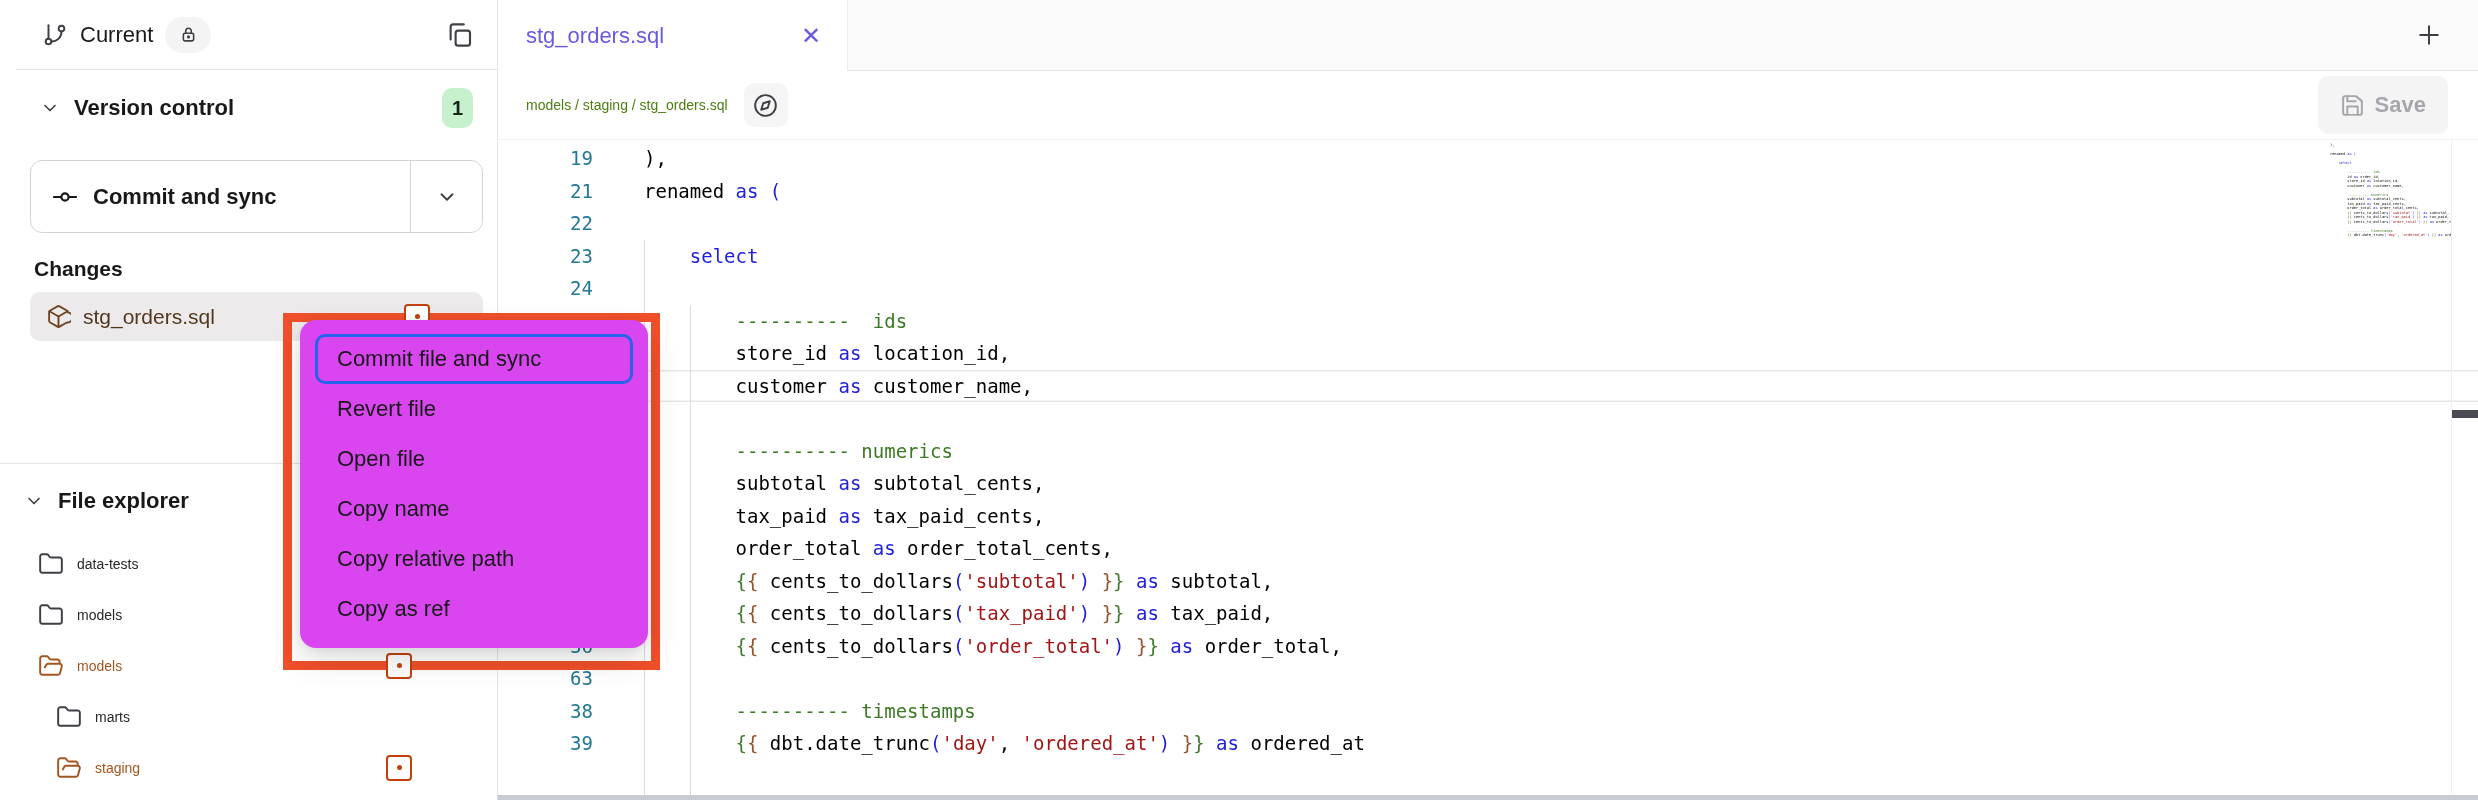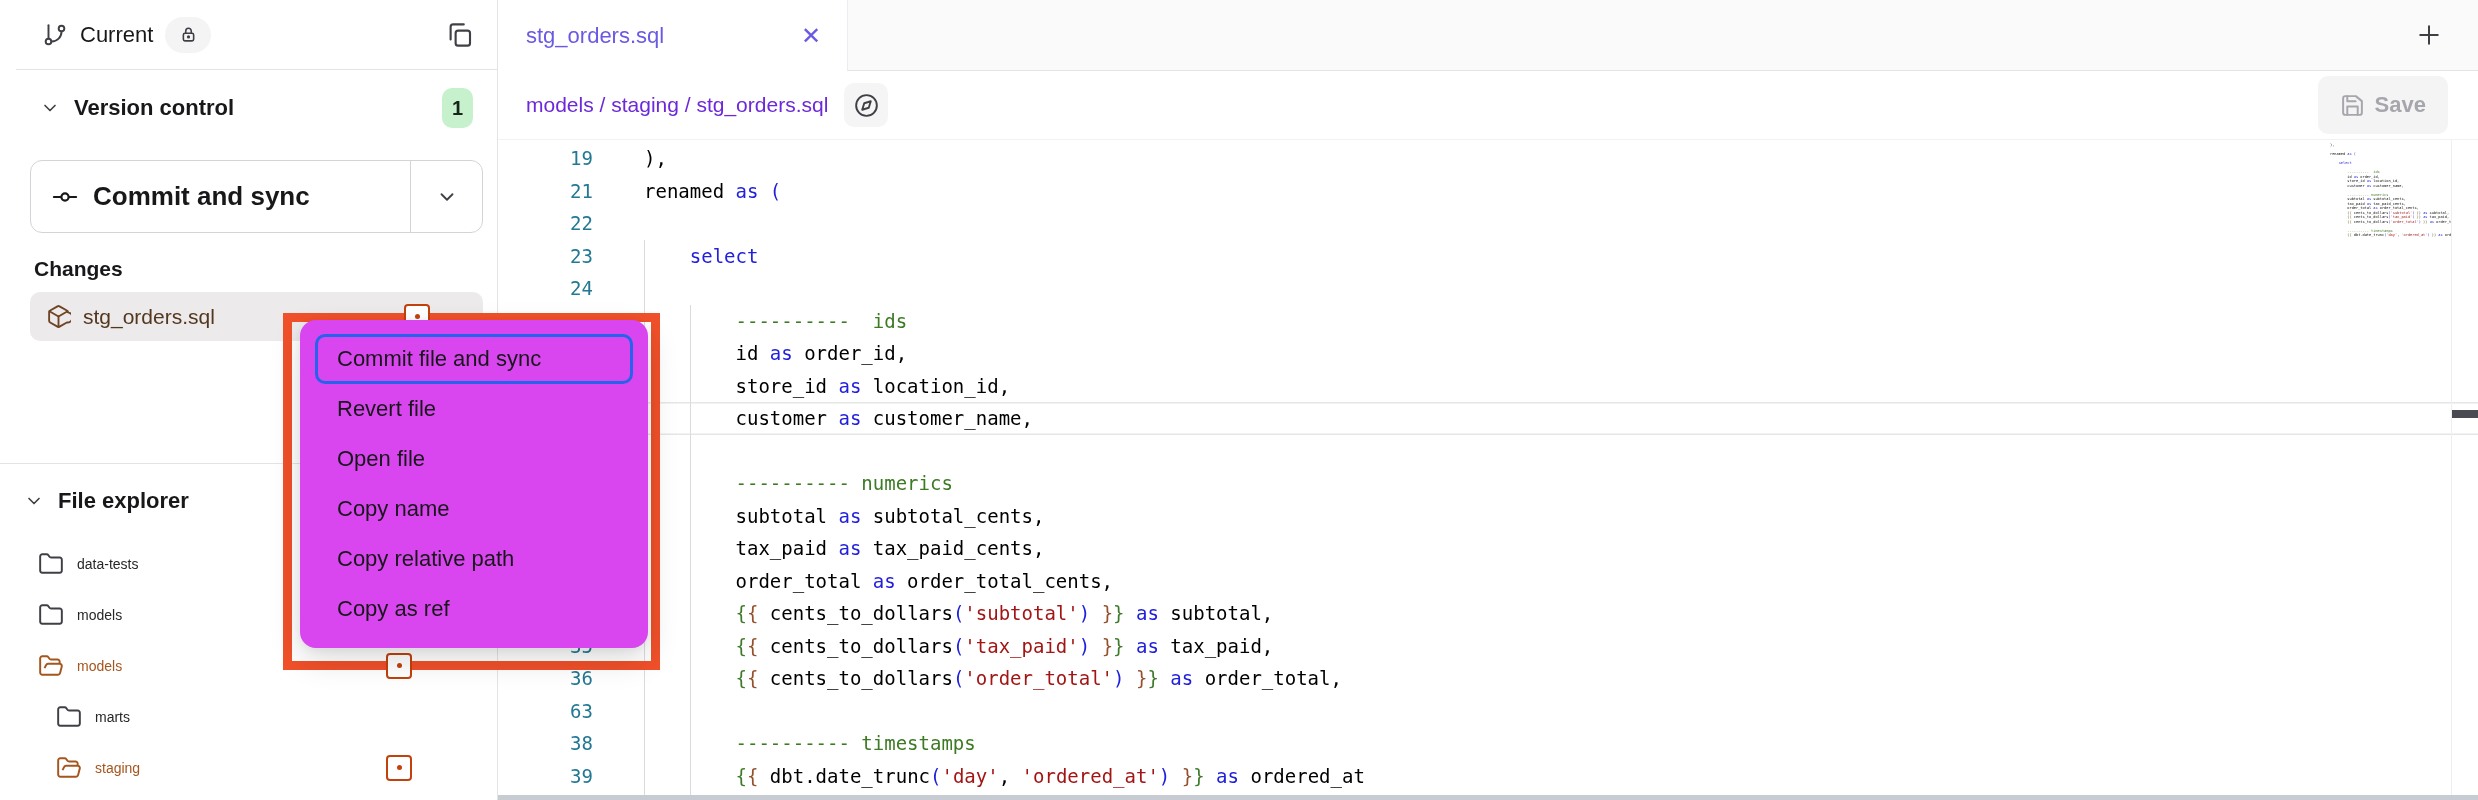--- a/index.html
+++ b/index.html
@@ -20,21 +20,21 @@
   .lock-pill{width:46px;height:36px;border-radius:18px;background:#F4F4F5;display:flex;align-items:center;justify-content:center;}
   .sb-spacer{flex:1;}
   .icon-btn{background:none;border:none;display:flex;align-items:center;justify-content:center;cursor:pointer;}
   .vc{padding:0 14px;}
   .sec-head{height:76px;display:flex;align-items:center;gap:14px;padding:0 10px;}
   .sec-title{font-size:22px;font-weight:700;}
   .badge{margin-left:auto;min-width:31px;height:40px;border-radius:10px;background:var(--badge-green);
     display:flex;align-items:center;justify-content:center;font-size:20px;font-weight:600;color:#16251A;padding:0 6px;}
   .commit-btn{margin-top:14px;width:100%;height:73px;border:1.5px solid #D4D4D8;border-radius:12px;background:#fff;
     display:flex;align-items:stretch;overflow:hidden;}
-  .commit-main{flex:1;display:flex;align-items:center;gap:14px;padding:0 10px 0 20px;font-size:26px;font-weight:600;cursor:pointer;}
+  .commit-main{flex:1;display:flex;align-items:center;gap:14px;padding:0 10px 0 20px;font-size:22px;font-weight:600;cursor:pointer;}
   .commit-caret{width:72px;border-left:1.5px solid #D4D4D8;display:flex;align-items:center;justify-content:center;cursor:pointer;}
   .changes-label{margin-top:24px;padding-left:4px;font-size:21px;font-weight:700;height:26px;}
   .change-row{position:relative;margin-top:9px;height:49px;border-radius:10px;background:#ECEAEB;
     display:flex;align-items:center;gap:12px;padding:0 16px;cursor:pointer;}
   .change-name{font-size:21px;font-weight:500;color:#53381F;}
   .mod-dot{position:absolute;left:374px;top:50%;margin-top:-13px;width:26px;height:26px;border:2px solid var(--changed-orange);
     border-radius:4px;background:#fff;z-index:40;display:flex;align-items:center;justify-content:center;}
   .mod-dot::after{content:"";width:5px;height:5px;border-radius:50%;background:var(--changed-orange);}
   .sb-divider{position:absolute;left:0;right:0;top:463px;height:1px;background:#E4E4E7;}
   .fe{position:absolute;left:0;right:0;top:464px;padding:0 14px;}
@@ -47,21 +47,21 @@
 
   
   .editor-col{flex:1;display:flex;flex-direction:column;min-width:0;}
   .tabbar{height:71px;display:flex;flex:none;}
   .tab{width:350px;background:#fff;display:flex;align-items:center;padding:0 26px 0 28px;border-right:1px solid #ECECEE;cursor:pointer;}
   .tab-title{flex:1;font-size:22px;font-weight:500;color:var(--tab-purple);}
   .tab-close{font-size:24px;color:var(--tab-purple);background:none;border:none;cursor:pointer;line-height:1;}
   .tab-filler{flex:1;background:#FAFAFA;border-bottom:1px solid #E4E4E7;display:flex;align-items:center;}
   .new-tab{margin-left:auto;margin-right:34px;}
   .topbar{height:69px;flex:none;display:flex;align-items:center;gap:16px;padding:0 30px 0 28px;border-bottom:1px solid #F2F2F3;}
-  .breadcrumb{font-size:21px;color:#6d28d9;}
+  .breadcrumb{font-size:14px;color:#4d7c0f;}
   .lineage-btn{width:44px;height:44px;border-radius:10px;background:#F5F5F6;border:none;display:flex;align-items:center;justify-content:center;cursor:pointer;}
   .save-btn{margin-left:auto;height:58px;border:none;border-radius:10px;background:#F4F4F5;color:#A6A6AD;
     display:flex;align-items:center;gap:10px;padding:0 22px;font-size:22px;font-weight:600;font-family:inherit;cursor:default;}
 
   .editor{position:relative;flex:1;overflow:hidden;background:#fff;
     font-family:"DejaVu Sans Mono",monospace;font-size:19px;}
   #code-lines{padding-top:2px;}
   .crow{height:32.5px;line-height:32.5px;display:flex;}
   .ln{width:95px;flex:none;text-align:right;color:var(--ln);}
   .ct{flex:1;padding-left:51px;white-space:pre;color:#000;}
@@ -285,24 +285,20 @@
           </div>
           <div class="crow">
             <span class="ln">24</span>
             <span class="ct"></span>
           </div>
           <div class="crow">
             <span class="ln">25</span>
             <span class="ct"><span class="pln">        </span><span class="cmt">----------  ids</span></span>
           </div>
           <div class="crow">
-            <span class="ln">26</span>
-            <span class="ct"><span class="pln">        id </span><span class="kw">as</span><span class="pln"> order_id,</span></span>
-          </div>
-          <div class="crow">
             <span class="ln">27</span>
             <span class="ct"><span class="pln">        store_id </span><span class="kw">as</span><span class="pln"> location_id,</span></span>
           </div>
           <div class="crow">
             <span class="ln">28</span>
             <span class="ct cur"><span class="pln">        customer </span><span class="kw">as</span><span class="pln"> customer_name,</span></span>
           </div>
           <div class="crow">
             <span class="ln">29</span>
             <span class="ct"></span>

